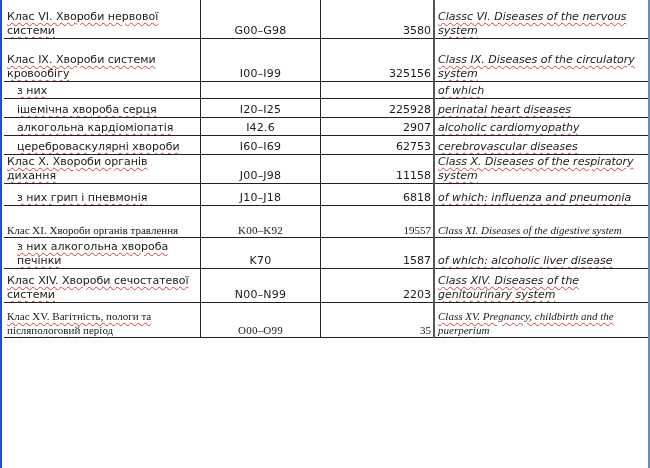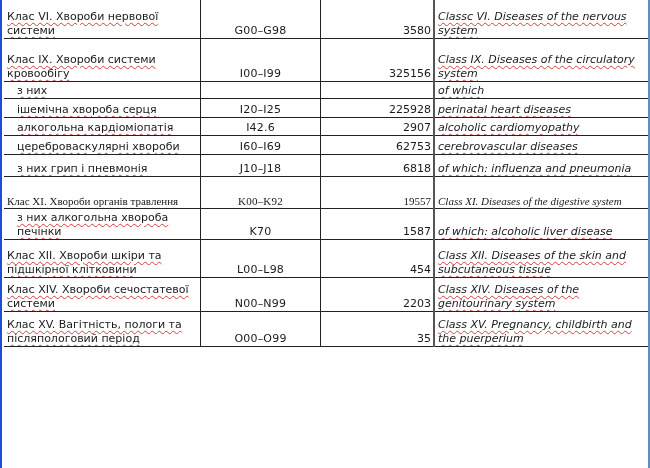--- a/index.html
+++ b/index.html
@@ -122,20 +122,26 @@
     <td class="en sub"><span class="sq">alcoholic cardiomyopathy</span></td>
   </tr>
 
   <tr style="height: 19px;">
     <td class="ua sub"><span class="sq">цереброваскулярні хвороби</span></td>
     <td class="code">I60–I69</td>
     <td class="num">62753</td>
     <td class="en sub"><span class="sq">cerebrovascular diseases</span></td>
   </tr>
 
+  <tr style="height: 28px;">
+    <td class="ua"><span class="sq">Клас X. Хвороби органів дихання</span></td>
+    <td class="code">J00–J98</td>
+    <td class="num">11158</td>
+    <td class="en"><span class="sq">Class X. Diseases of the respiratory system</span></td>
+  </tr>
 
   <tr style="height: 22px;">
     <td class="ua sub"><span class="sq">з них грип і пневмонія</span></td>
     <td class="code">J10–J18</td>
     <td class="num">6818</td>
     <td class="en sub"><span class="sq">of which: influenza and pneumonia</span></td>
   </tr>
 
   <tr style="height: 32px; font-family: Liberation Serif, serif;">
     <td class="ua"><span class="sq">Клас XI. Хвороби органів травлення</span></td>
@@ -144,36 +150,30 @@
     <td class="en"><span class="sq">Class XI. Diseases of the digestive system</span></td>
   </tr>
 
   <tr style="height: 31px;">
     <td class="ua sub"><span class="sq">з них алкогольна хвороба печінки</span></td>
     <td class="code">K70</td>
     <td class="num">1587</td>
     <td class="en sub"><span class="sq">of which: alcoholic liver disease</span></td>
   </tr>
 
-  <tr style="height: 38px;">
-    <td class="ua"><span class="sq">Клас XII. Хвороби шкіри та підшкірної клітковини</span></td>
-    <td class="code">L00–L98</td>
-    <td class="num">454</td>
-    <td class="en"><span class="sq">Class XII. Diseases of the skin and subcutaneous tissue</span></td>
-  </tr>
 
 
   <tr style="height: 34px; margin-left: 24px;">
     <td class="ua"><span class="sq">Клас XIV. Хвороби сечостатевої системи</span></td>
     <td class="code">N00–N99</td>
     <td class="num">2203</td>
     <td class="en"><span class="sq">Class XIV. Diseases of the genitourinary system</span></td>
   </tr>
 
-  <tr style="height: 35px;">
+  <tr style="height: 35px; font-family: Liberation Serif, serif;">
     <td class="ua"><span class="sq">Клас XV. Вагітність, пологи та післяпологовий період</span></td>
     <td class="code">O00–O99</td>
     <td class="num">35</td>
     <td class="en"><span class="sq">Class XV. Pregnancy, childbirth and the puerperium</span></td>
   </tr>
 
 </tbody>
   </table>
 </div>
 

